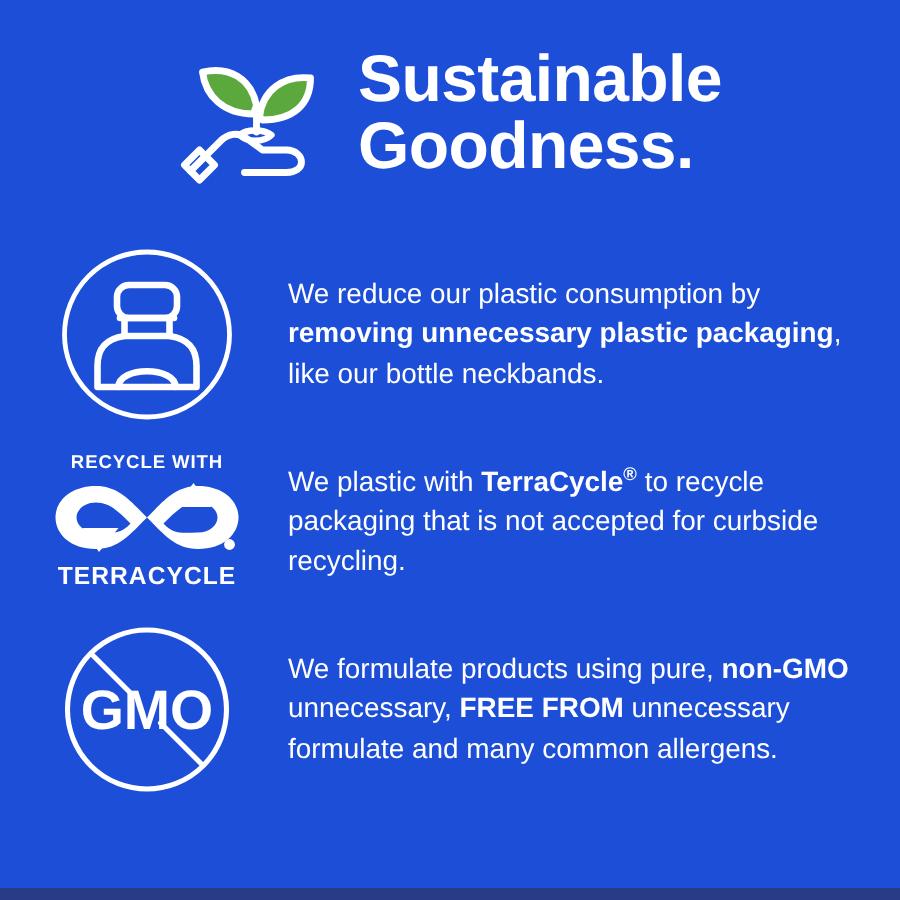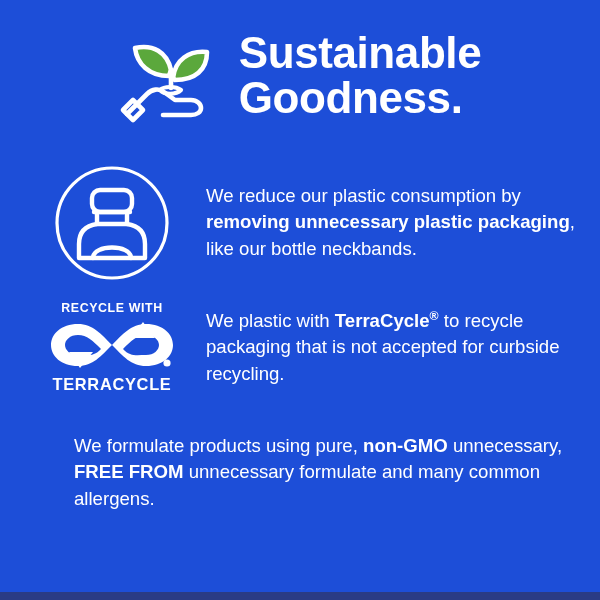--- a/index.html
+++ b/index.html
@@ -40,21 +40,21 @@
   
   .rows {
     position:absolute;
     left:0; top:160px;
     width:600px;
   }
   .row {
     display:flex;
     align-items:center;
     min-height:125px;
-    padding-left:46px;
+    padding-left:32px;
   }
   .row-icon {
     width:132px;
     flex:0 0 132px;
     display:flex;
     align-items:center;
     justify-content:center;
   }
   .row-text {
     flex:1 1 auto;
@@ -160,19 +160,28 @@
           </svg>
           <div class="tc-bottom">TERRACYCLE</div>
         </div>
       </div>
       <div class="row-text">
         <span>We plastic with </span><b>TerraCycle</b><b style="font-size:0.66em; vertical-align:super;">®</b><span> to recycle packaging that is not accepted for curbside recycling.</span>
       </div>
     </div>
 
     <div class="row">
+      <div class="row-icon">
+        <svg viewBox="0 0 118 118" width="118" height="118" aria-hidden="true">
+          <circle cx="59" cy="59" r="53" fill="none" stroke="#ffffff" stroke-width="3.4"></circle>
+
+          <path d="M22 22 L 50 50" fill="none" stroke="#ffffff" stroke-width="3.4" stroke-linecap="round"></path>
+          <path d="M68 68 L 96 96" fill="none" stroke="#ffffff" stroke-width="3.4" stroke-linecap="round"></path>
+          <text x="59" y="72" text-anchor="middle" font-family="'Liberation Sans', sans-serif" font-size="37" font-weight="700" fill="#ffffff">GMO</text>
+        </svg>
+      </div>
       <div class="row-text">
         <span>We formulate products using pure, </span><b>non-GMO</b><span> unnecessary, </span><b>FREE FROM</b><span> unnecessary formulate and many common allergens.</span>
       </div>
     </div>
 
   </div>
 </div>
 
 </body></html>

